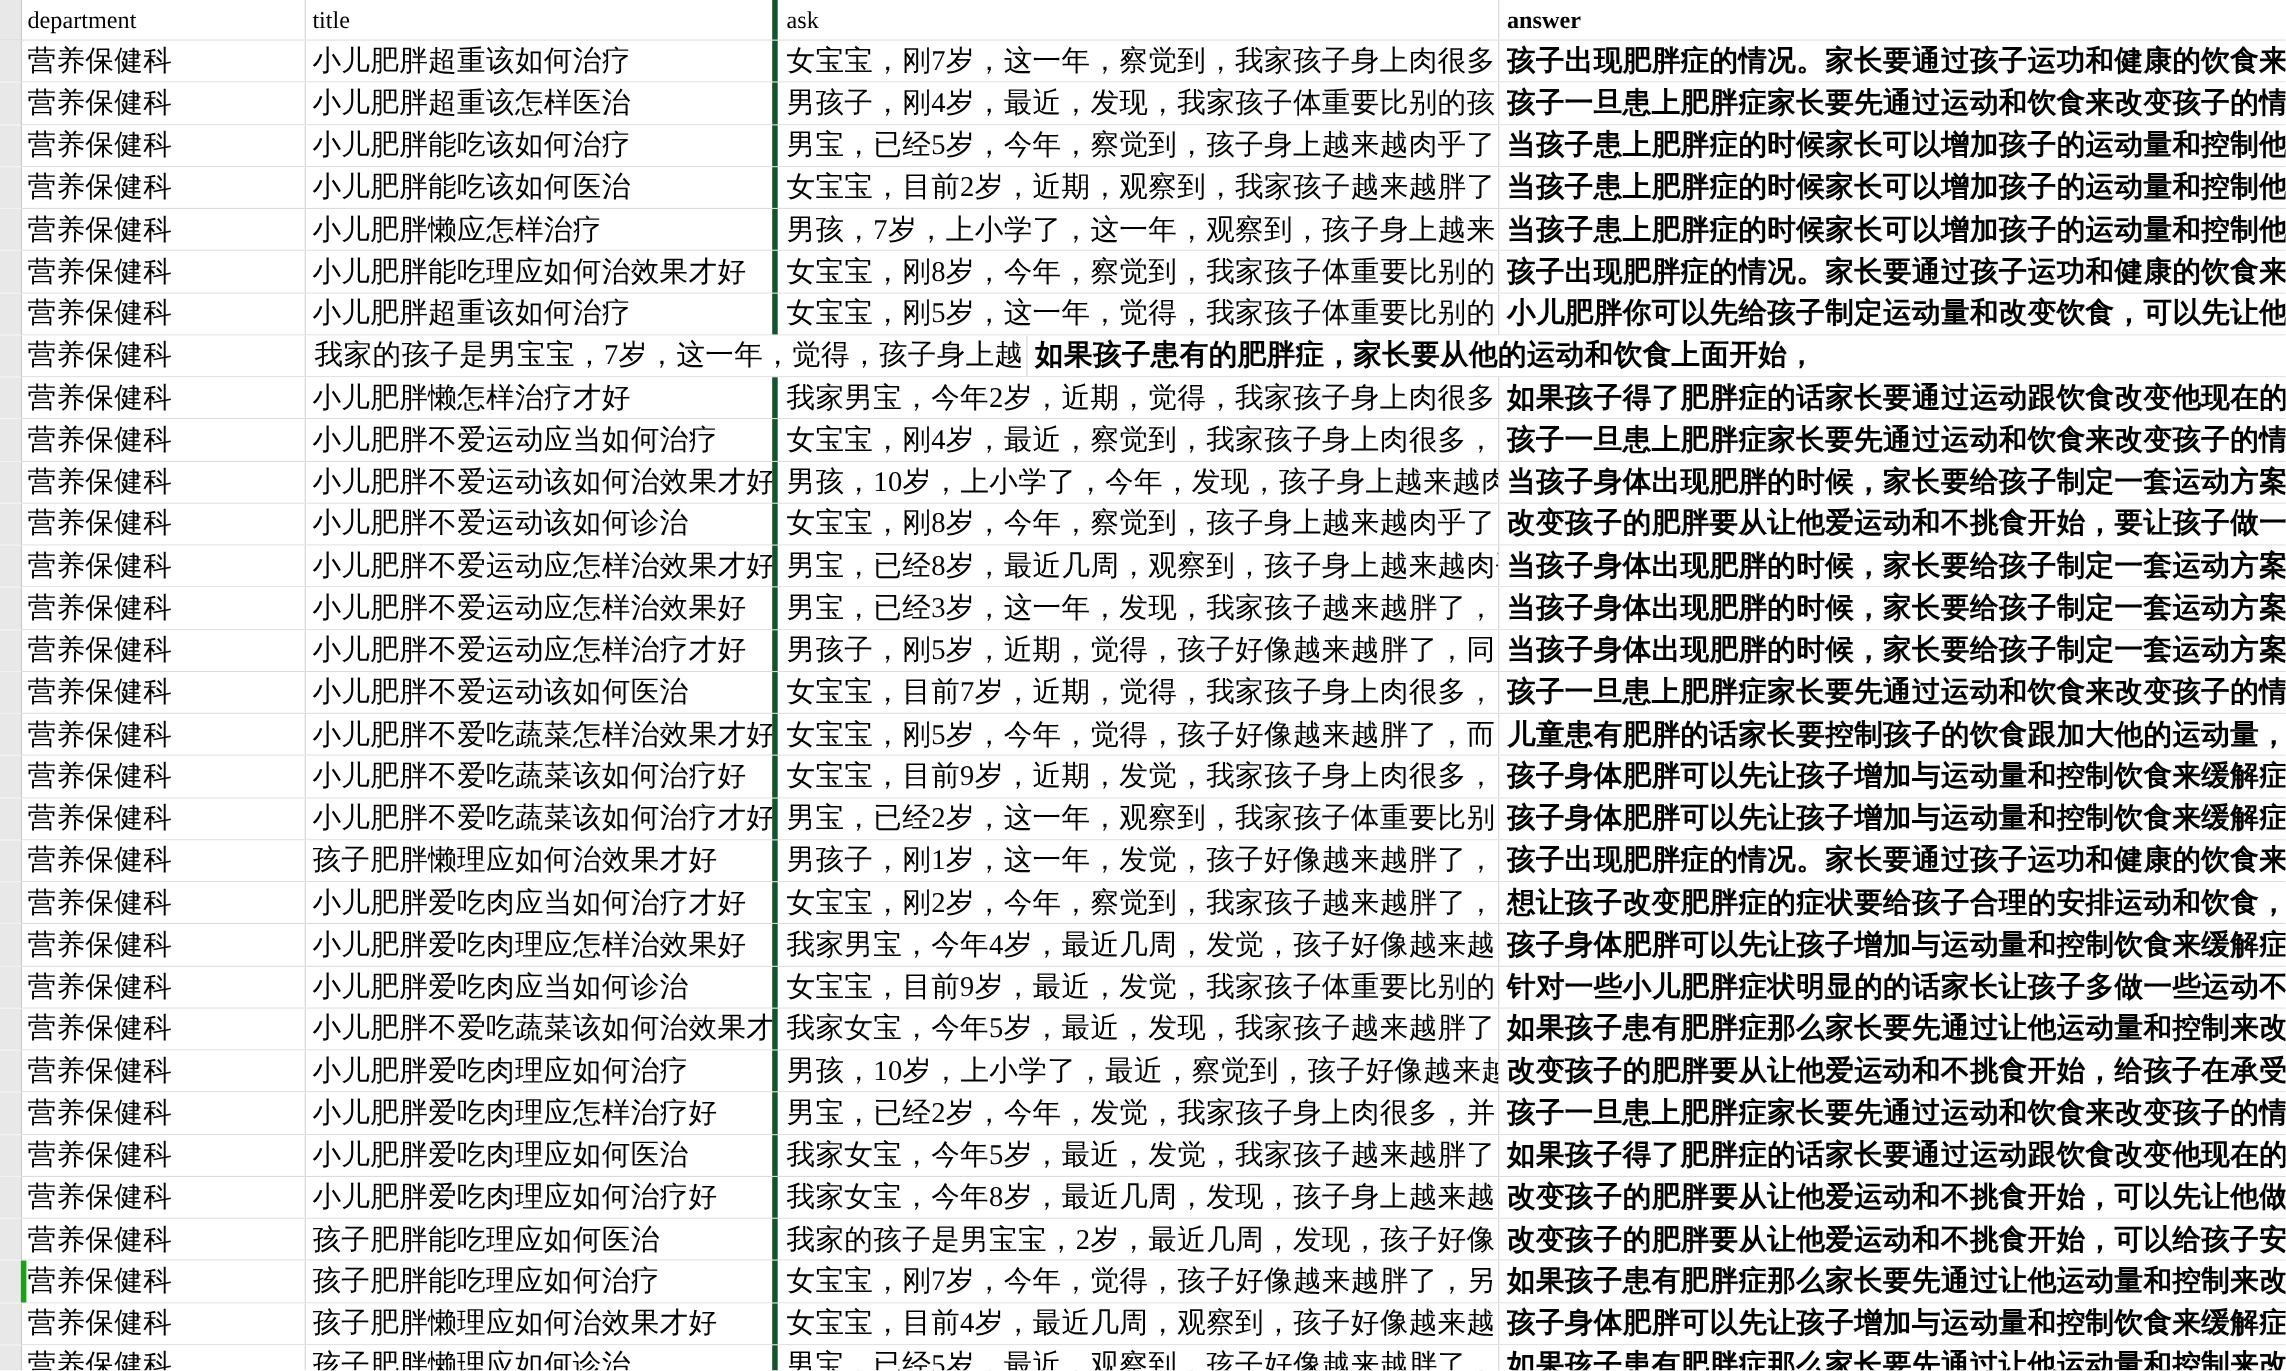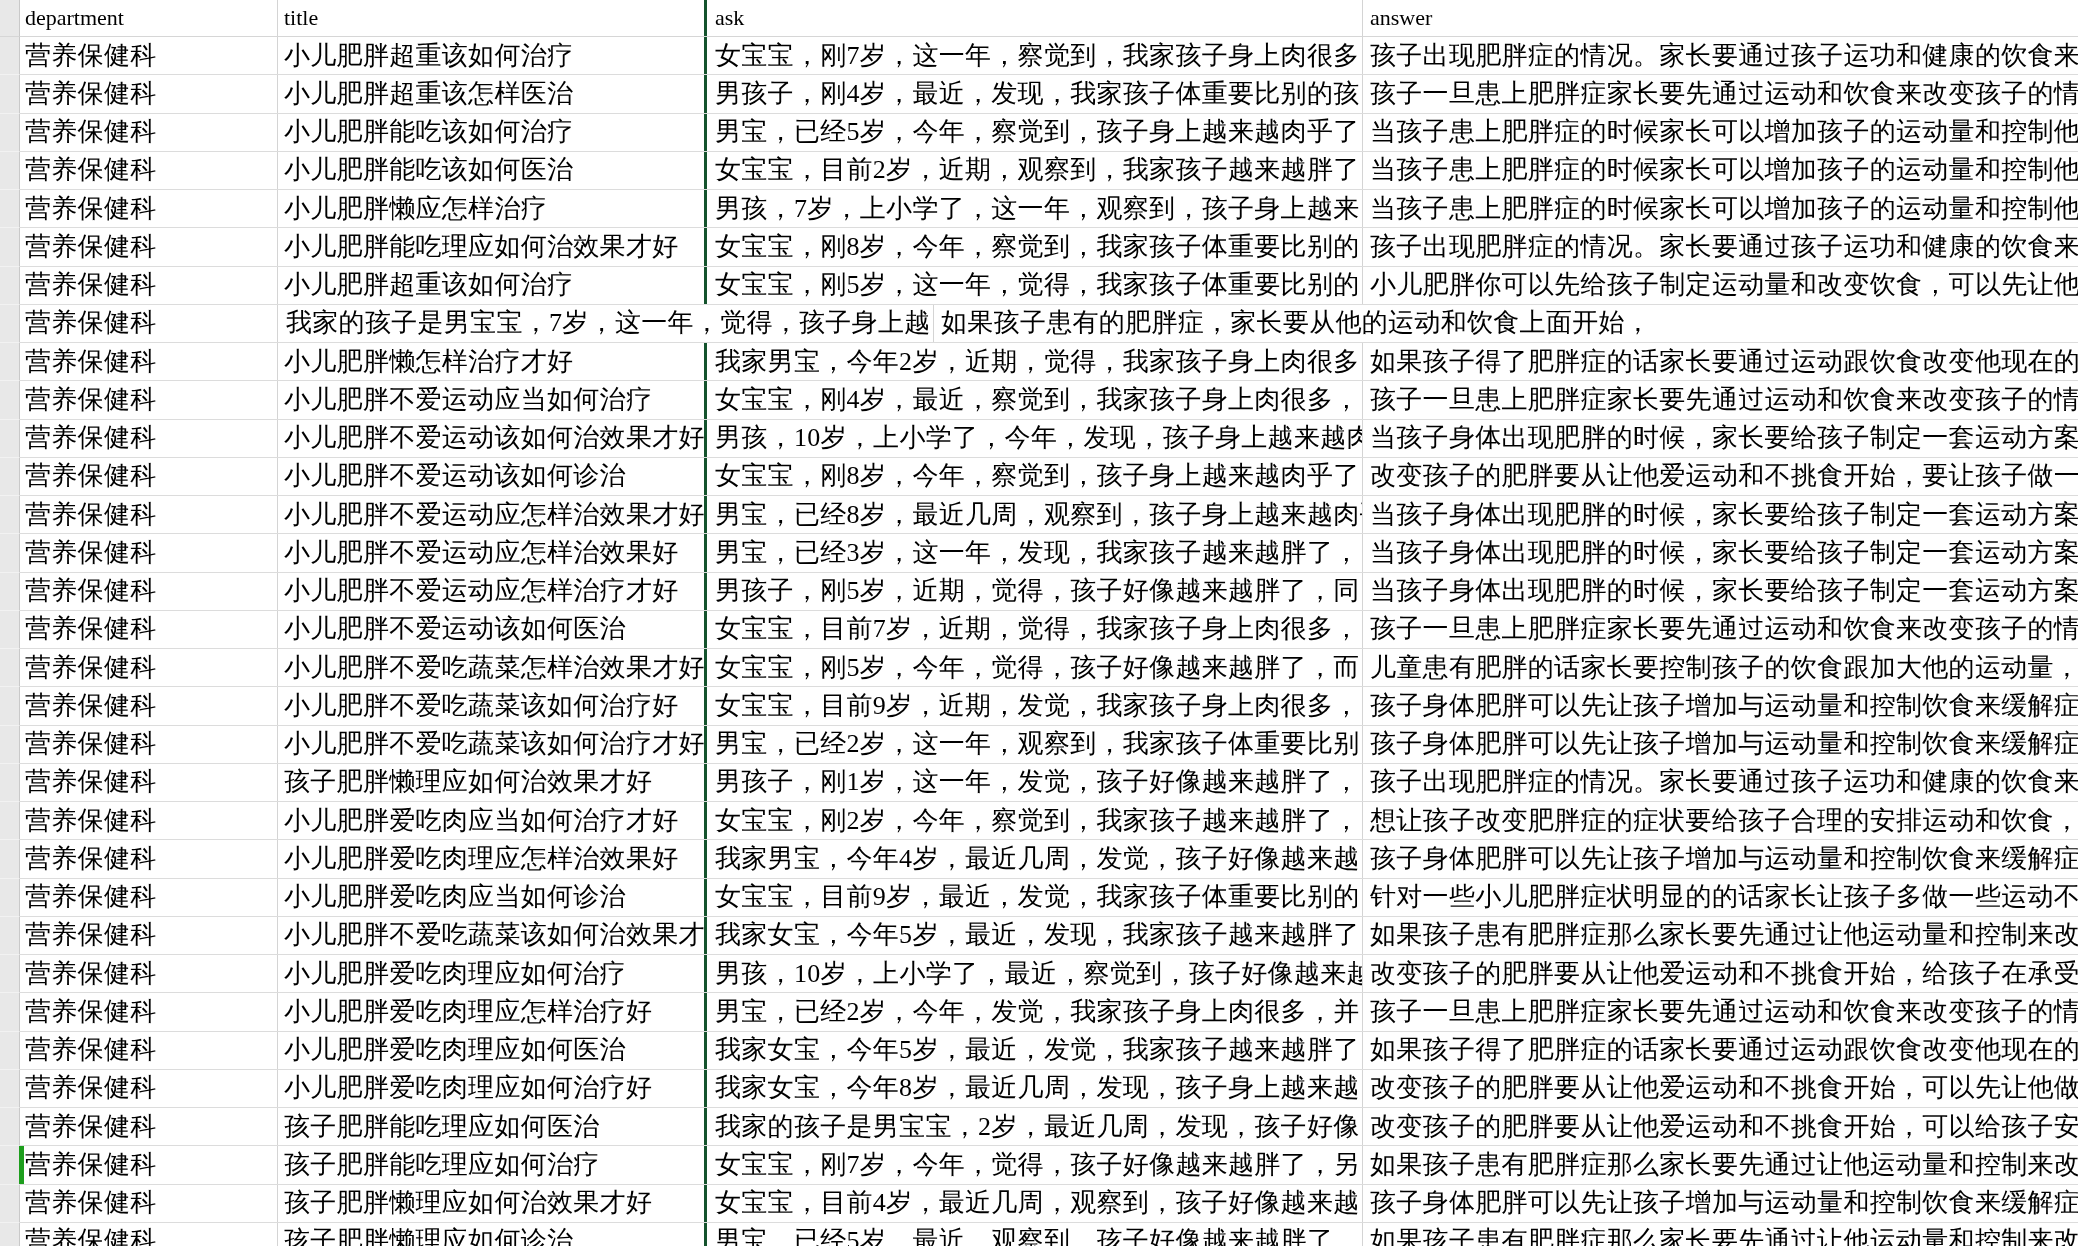--- a/index.html
+++ b/index.html
@@ -15,23 +15,23 @@
   .cell{
     box-sizing:border-box;height:100%;display:flex;align-items:center;
     overflow:hidden;white-space:nowrap;flex:0 0 auto;
   }
   .gutter{
     width:20px;background:#e8e8e8;border-right:1px solid #c9c9c9;
     border-bottom:1px solid #f2f2f2;margin-bottom:-1px;height:calc(100% + 1px);
   }
   .header-row .gutter{border-bottom:1px solid #d6d6d6;}
   .col-department{width:258px;border-right:1px solid #d4d4d4;padding-left:5px;}
-  .col-title{width:429px;border-right:3px solid #14532d;padding-left:6px;}
+  .col-title{width:429px;border-right:5px solid #14532d;padding-left:6px;}
   .col-ask{width:656px;border-right:1px solid #d4d4d4;padding-left:8px;text-align:center;}
-  .col-answer{flex:1 1 auto;padding-left:7px;}
+  .col-answer{flex:1 1 auto;padding-left:7px;font-weight:bold;}
   .cell-text{font-size:26px;line-height:1;letter-spacing:0.3px;}
   .header-row .cell-text{font-size:22px;letter-spacing:0;}
   .green-bar{
     position:absolute;left:19px;top:0;width:5px;height:100%;
     background:#1d9e1d;z-index:3;
   }
 </style>
 </head>
 <body>
 

